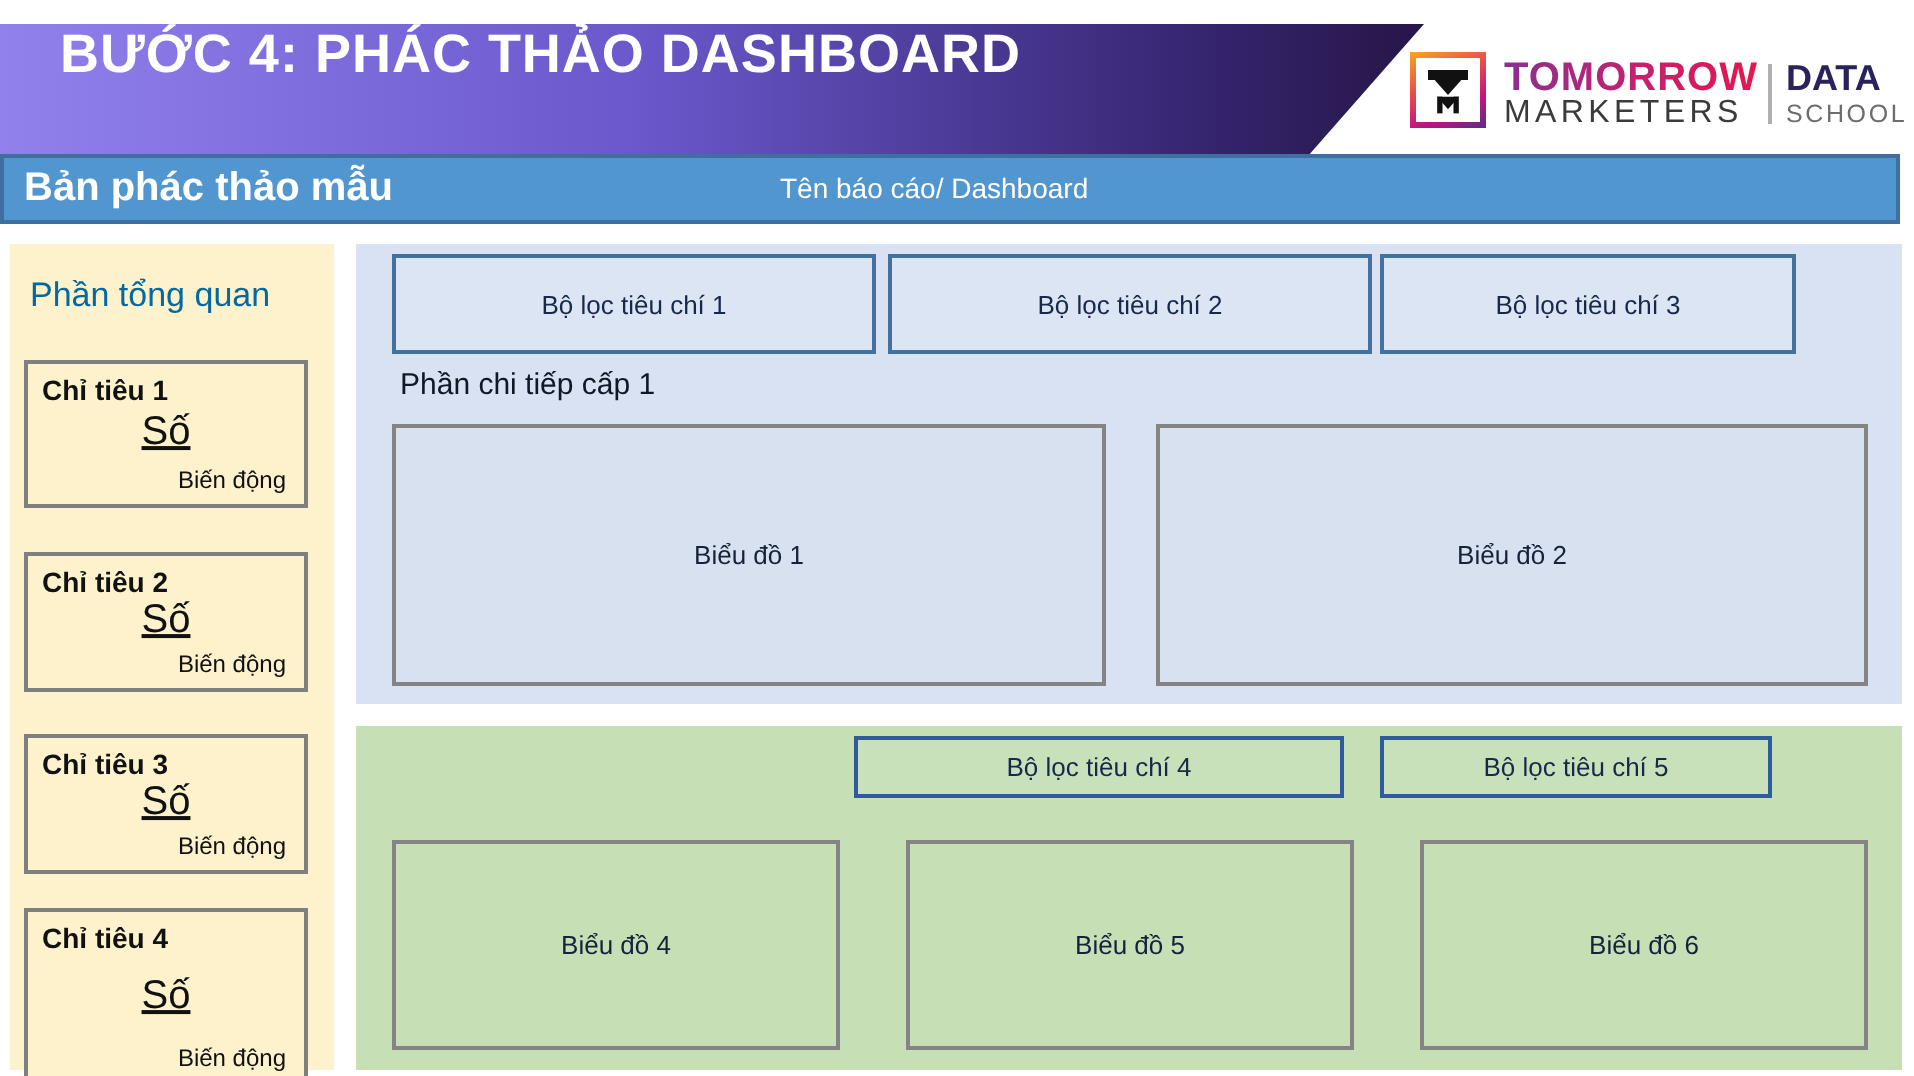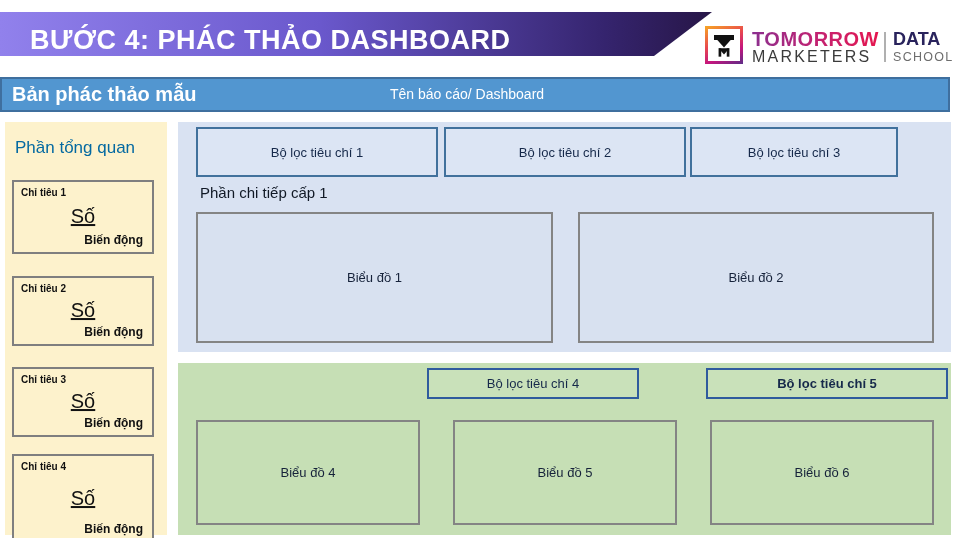--- a/index.html
+++ b/index.html
@@ -1,23 +1,23 @@
 <!DOCTYPE html>
 <html><head>
 <meta charset="utf-8">
 <style>
   * { margin:0; padding:0; box-sizing:border-box; }
   html,body { width:957px; height:538px; background:#fff; font-family:"Liberation Sans", sans-serif; }
   #slide { position:relative; width:957px; height:538px; background:#ffffff; overflow:hidden; }
 
   
-  .banner { position:absolute; left:0; top:12px; width:712px; height:44px;
+  .banner { position:absolute; left:0; top:12px; width:712px; height:66px;
     background:linear-gradient(90deg,#9181ec 0%,#6a58cc 45%,#35246e 85%,#271647 100%);
     clip-path:polygon(0 0,100% 0,calc(100% - 58px) 100%,0 100%);
-    display:flex; align-items:flex-end; }
+    display:flex; align-items:flex-start; }
   .banner-title { color:#fff; font-size:27px; font-weight:bold; letter-spacing:.5px; padding-left:30px; white-space:nowrap; }
 
   
   .logo-iconwrap { position:absolute; left:705px; top:26px; width:38px; height:38px;
     background:linear-gradient(155deg,#f7a823 0%,#e8484f 40%,#c4157e 70%,#5b2d87 100%);
     padding:3px; }
   .logo-iconinner { width:100%; height:100%; background:#fff; display:flex; align-items:center; justify-content:center; }
   .logo-tm-top { position:absolute; left:752px; top:28px; font-size:20px; font-weight:bold; letter-spacing:.5px;
     background:linear-gradient(90deg,#8b2f8f 0%,#c6216f 55%,#e5164e 100%);
     -webkit-background-clip:text; background-clip:text; color:transparent; }
@@ -33,40 +33,40 @@
     color:#fff; font-size:20px; font-weight:bold; }
   .titlebar-center { position:absolute; left:388px; top:0; height:31px; line-height:31px;
     color:#fff; font-size:14px; }
 
   
   .sidebar { position:absolute; left:5px; top:122px; width:162px; height:413px; background:#fdf2cc; }
   .sidebar-title { position:absolute; left:10px; top:16px; font-size:17px; color:#0369a1; }
   .kpi { position:absolute; left:7px; width:142px; border:2px solid #7f7f7f; background:#fdf2cc; }
   .kpi1 { top:58px; height:74px; } .kpi2 { top:154px; height:70px; }
   .kpi3 { top:245px; height:70px; } .kpi4 { top:332px; height:89px; }
-  .kpi-label { position:absolute; left:7px; top:5px; font-size:10px; font-weight:bold; color:#111; }
+  .kpi-label { position:absolute; left:7px; top:5px; font-size:14px; font-weight:bold; color:#111; }
   .kpi-value { position:absolute; left:0; top:50%; transform:translateY(-52%); width:100%; text-align:center; font-size:20px; color:#111;text-decoration:underline; }
-  .kpi-change { position:absolute; right:9px; bottom:5px; font-size:12px; font-weight:bold; color:#111; }
+  .kpi-change { position:absolute; right:9px; bottom:5px; font-size:12px; font-weight:normal; color:#111; }
 
   
   .section1 { position:absolute; left:178px; top:122px; width:773px; height:230px; background:#d9e2f2;padding-left:36px; }
   .filter-blue { position:absolute; top:5px; height:50px; background:#dce5f4; border:2px solid #41719c;
     display:flex; align-items:center; justify-content:center; font-size:13px; color:#16294a; }
   .f1 { left:18px; width:242px; } .f2 { left:266px; width:242px; } .f3 { left:512px; width:208px; }
   .section1-title { position:absolute; left:22px; top:62px; font-size:15px; color:#101825; }
   .chart-blue { position:absolute; top:90px; height:131px; background:#d8e1f0; border:2px solid #848484;
     display:flex; align-items:center; justify-content:center; font-size:13px; color:#16223a; }
   .c1 { left:18px; width:357px; } .c2 { left:400px; width:356px; }
 
   
   .section2 { position:absolute; left:178px; top:363px; width:773px; height:172px; background:#c6dfb5; }
   .section2-title { position:absolute; left:22px; top:10px; font-size:15.5px; color:#101825; }
   .filter-green { position:absolute; top:5px; height:31px; background:#c9e1ba; border:2px solid #2f5b9d;
     display:flex; align-items:center; justify-content:center; font-size:13px; color:#16294a; }
-  .f4 { left:249px; width:212px; } .f5 { left:528px; width:242px;font-weight:bold; }
+  .f4 { left:249px; width:245px; } .f5 { left:512px; width:196px; }
   .chart-green { position:absolute; top:57px; height:105px; background:#c6dfb5; border:2px solid #848484;
     display:flex; align-items:center; justify-content:center; font-size:13px; color:#16223a; }
   .c4 { left:18px; width:224px; } .c5 { left:275px; width:224px; } .c6 { left:532px; width:224px; }
 </style>
 </head>
 <body>
 
 <div id="slide">
 
   <div class="banner">

